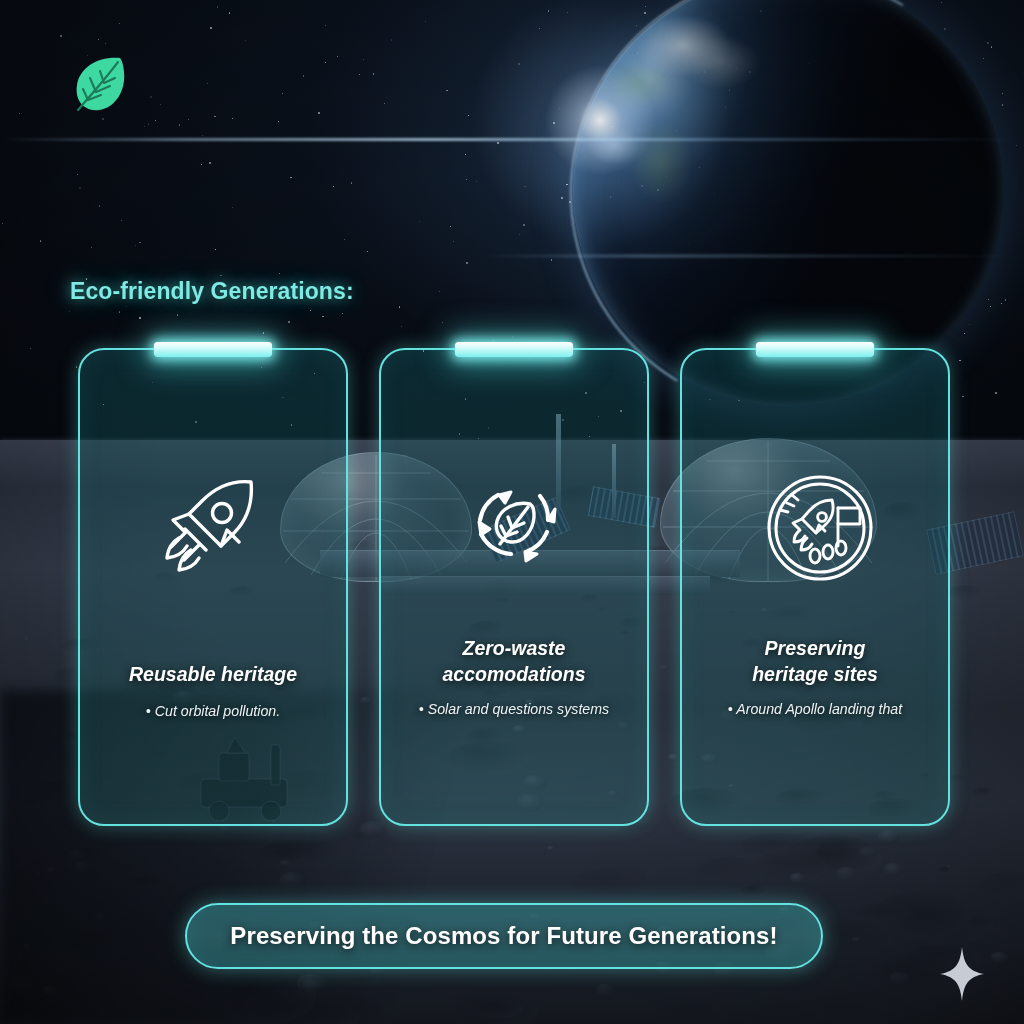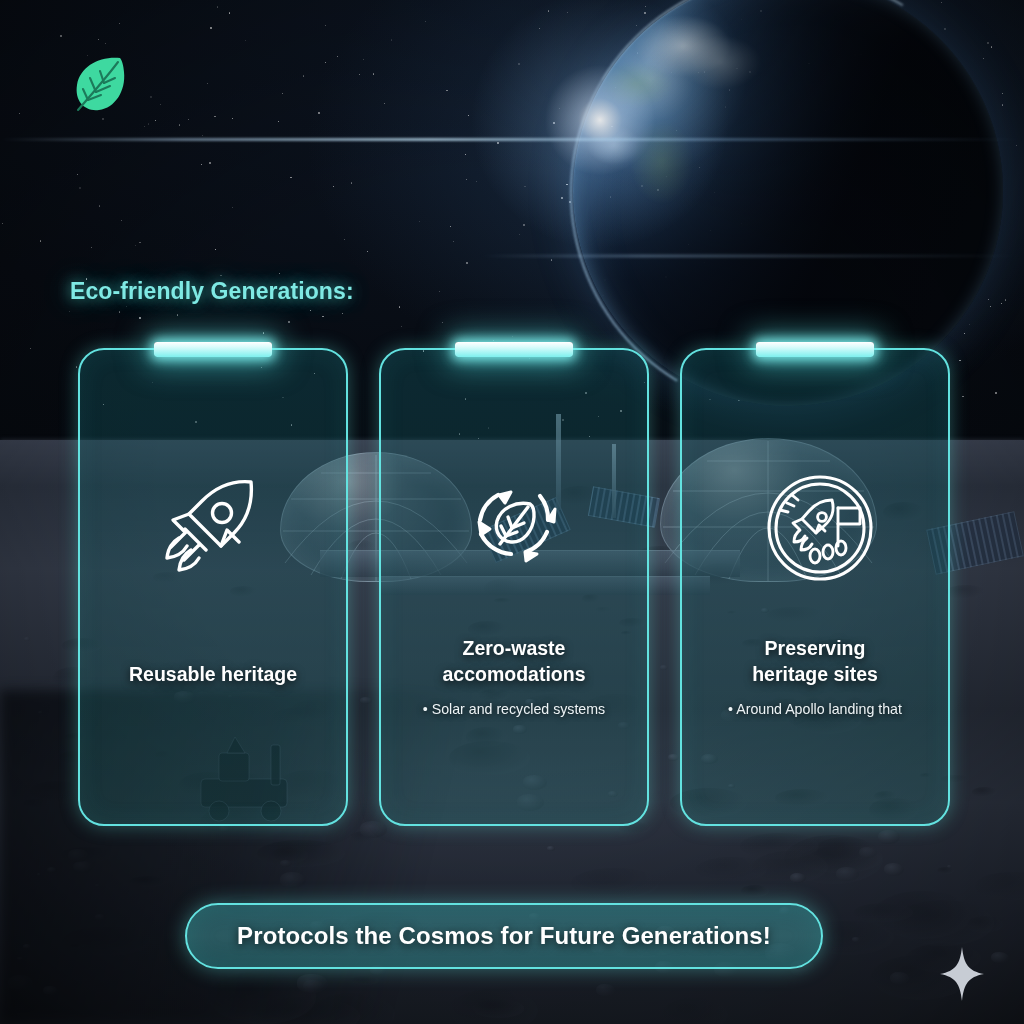--- a/index.html
+++ b/index.html
@@ -169,20 +169,21 @@
   }
 
   
   .cards { position:absolute; left:0; top:0; width:1024px; height:1024px; }
   .card {
     position:absolute; top:348px; width:266px; height:474px;
     border:2px solid #63e2e0; border-radius:26px;
     background: linear-gradient(180deg, rgba(20,86,96,0.40) 0%, rgba(24,96,104,0.33) 42%, rgba(46,122,126,0.30) 100%);
     box-shadow: 0 0 18px rgba(95,225,222,0.35), inset 0 0 26px rgba(60,180,180,0.10);
     backdrop-filter: blur(0.5px);
+    font-style: italic;
   }
   .card-1 { left:78px; }
   .card-2 { left:379px; }
   .card-3 { left:680px; }
   .card-bar {
     position:absolute; left:50%; top:-8px; transform:translateX(-50%);
     width:118px; height:15px; border-radius:3px;
     background: linear-gradient(180deg, #ffffff 0%, #d8fbfb 35%, #7ef0ee 100%);
     box-shadow: 0 0 12px 3px rgba(130,245,243,0.95), 0 0 30px 8px rgba(90,225,225,0.55);
   }
@@ -715,20 +716,21 @@
             <path d="M68 84l6-16 12 12"></path>
             <path d="M33 70 18 85"></path>
             <path d="M46 83 31 98"></path>
             <path d="M26 76c-7 4-11 11-12 20 9-1 16-5 20-12"></path>
             <path d="M38 88c-7 4-11 11-12 20 9-1 16-5 20-12"></path>
             <path d="M32 67 53 88"></path>
           </g>
         </svg>
       </span>
       <div class="card-title">Reusable heritage</div>
+      <div class="card-bullet">• Cut orbital pollution.</div>
     </div>
 
     <div class="card card-2">
       <div class="card-bar"></div>
       <span class="card-icon">
         <svg viewBox="0 0 120 120" width="120" height="120">
           <g fill="none" stroke="#ffffff" stroke-width="4.2" stroke-linecap="round" stroke-linejoin="round">
             <path d="M86 34a36 36 0 0 1 8 24"></path>
             <path d="M94 58l7-11-1 13z" fill="#fff" stroke-width="3"></path>
             <path d="M93 70a36 36 0 0 1-21 20"></path>
@@ -745,21 +747,21 @@
               <path d="M58 66 70 61"></path>
             <path d="M52 74 47 64"></path>
               <path d="M52 74 63 70"></path>
           </g>
         </svg>
       </span>
       <div class="card-title">
         <span>Zero-waste</span><br>
         <span>accomodations</span>
       </div>
-      <div class="card-bullet">• Solar and recycled systems</div>
+      <div class="card-bullet">• Solar and questions systems</div>
     </div>
 
     <div class="card card-3">
       <div class="card-bar"></div>
       <span class="card-icon sm">
         <svg viewBox="0 0 120 120" width="120" height="120">
           <g fill="none" stroke="#ffffff" stroke-width="3.1">
             <circle cx="60" cy="60" r="51"></circle>
             <circle cx="60" cy="60" r="44"></circle>
           </g>
@@ -783,21 +785,21 @@
       </span>
       <div class="card-title">
         <span>Preserving</span><br>
         <span>heritage sites</span>
       </div>
       <div class="card-bullet">• Around Apollo landing that</div>
     </div>
   </div>
 
   <div class="banner">
-    <span class="banner-text">Protocols the Cosmos for Future Generations!</span>
+    <span class="banner-text">Preserving the Cosmos for Future Generations!</span>
   </div>
 
   <span class="sparkle">
     <svg viewBox="0 0 48 56" width="48" height="56">
       <path d="M24 1c2 17 6 24 22 27-16 3-20 10-22 27-2-17-6-24-22-27C18 25 22 18 24 1Z" fill="#c7ccd4"></path>
     </svg>
   </span>
 
 </div>
 

